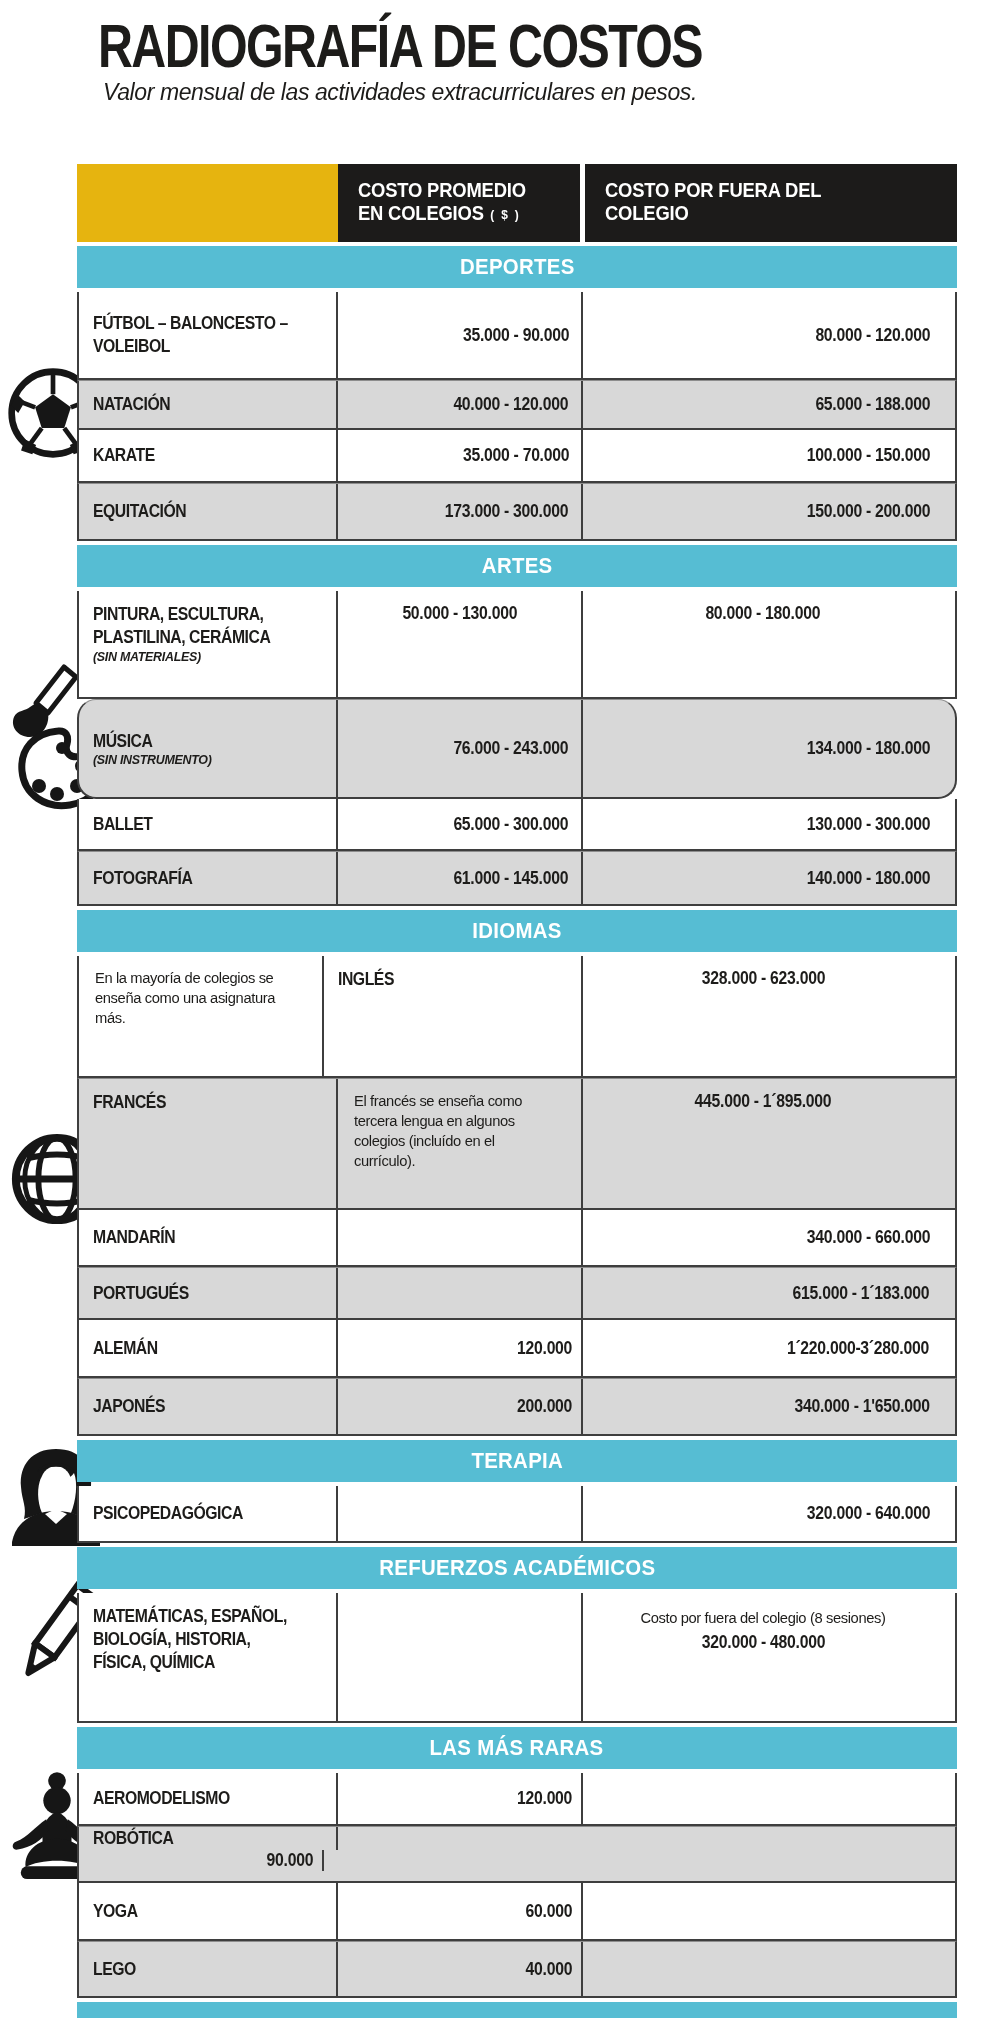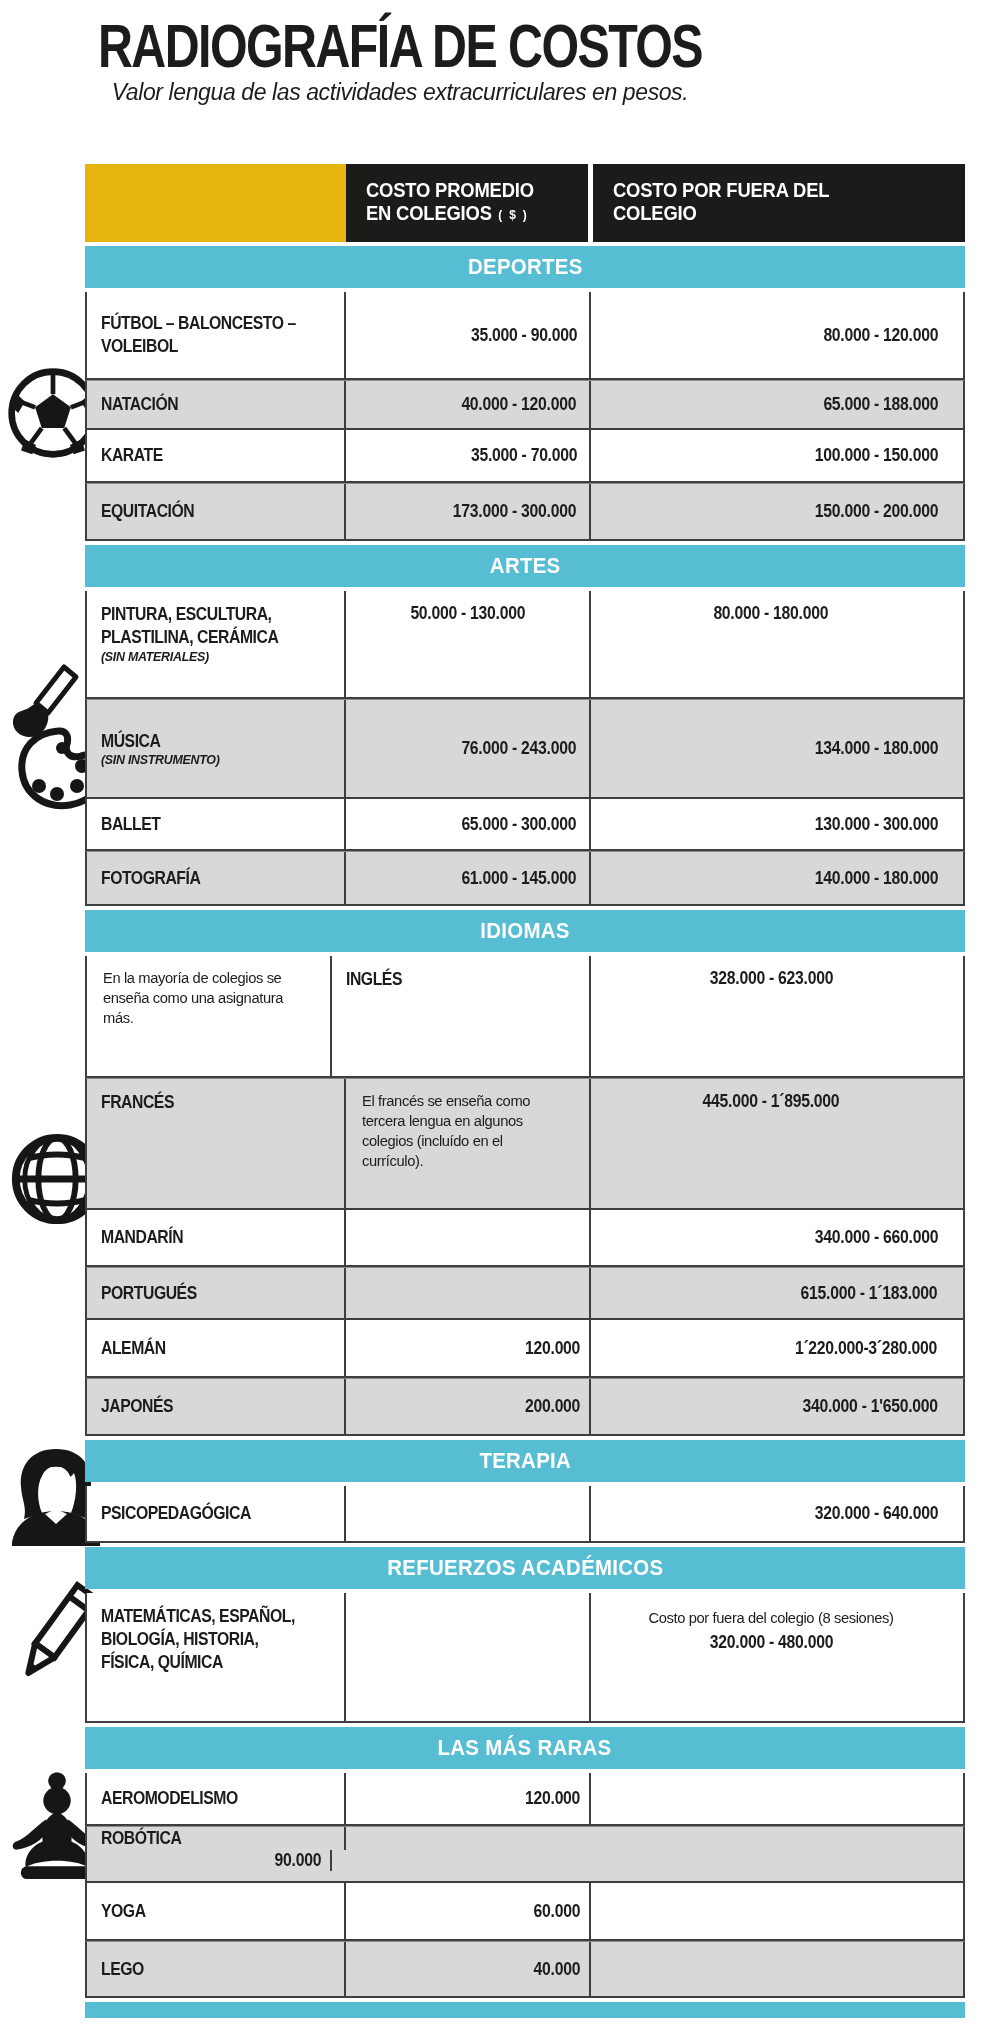--- a/index.html
+++ b/index.html
@@ -9,21 +9,21 @@
     --yellow:#e6b40f; --dark:#1c1b1a; --teal:#56bdd3; --gray:#d8d8d8; --line:#3e3e3e;
   }
   .hdr{width:800px;padding-top:14px;text-align:center}
   .title{font-size:62px;font-weight:bold;letter-spacing:-2px;margin:0;line-height:1.02;
          transform:scaleX(.78);transform-origin:50% 50%;white-space:nowrap}
   .subtitle{font-size:23px;font-style:italic;margin:2px 0 0 0;letter-spacing:-.4px}
 
   .rail .icn{position:absolute}
   .rail svg{width:100%;height:100%;display:block}
 
-  .table{position:absolute;left:85px;top:164px;width:880px}
+  .table{position:absolute;left:77px;top:164px;width:880px}
   .thead{display:flex;height:78px}
   .hc{box-sizing:border-box}
   .hc.dark{background:var(--dark);color:#fff;font-weight:bold;font-size:20px;line-height:1.15;
            padding:15px 0 0 20px;letter-spacing:-.2px}
   .hline{display:block;transform:scaleX(.92);transform-origin:left center;white-space:nowrap}
   .c1{width:261px;background:var(--yellow)}
   .c2{width:247px;border-right:5px solid #fff}
   .c3{width:372px}
   .unit{font-size:13px;letter-spacing:2px;margin-left:7px;vertical-align:1px}
 
@@ -47,21 +47,21 @@
   .desc{font-size:15.5px;line-height:1.3;text-align:left;width:212px;margin-left:10px;letter-spacing:-.4px;
         transform:scaleX(.95);transform-origin:left top}
   .pre{font-size:15.5px;letter-spacing:-.4px;margin:4px 0 5px 0;transform:scaleX(.95)}
   .bottom-bar{height:16px;background:var(--teal);margin-top:4px}
 </style>
 </head>
 <body style="--yellow: #e6b40f; --dark: #1c1b1a; --teal: #56bdd3; --gray: #d8d8d8;">
 
 <header class="hdr">
   <h1 class="title">RADIOGRAFÍA DE COSTOS</h1>
-  <p class="subtitle">Valor lengua de las actividades extracurriculares en pesos.</p>
+  <p class="subtitle">Valor mensual de las actividades extracurriculares en pesos.</p>
 </header>
 
 <aside class="rail">
   <span class="icn" style="left:6px;top:366px;width:94px;height:94px">
     <svg viewBox="0 0 100 100">
       <circle cx="50" cy="50" r="44" fill="none" stroke="#161616" stroke-width="7"></circle>
       <polygon points="50,30 69,44 62,66 38,66 31,44" fill="#161616"></polygon>
       <g stroke="#161616" stroke-width="5">
         <line x1="50" y1="30" x2="50" y2="8"></line>
           <line x1="69" y1="44" x2="90" y2="36"></line>
@@ -193,21 +193,21 @@
         <span class="bar-label">ARTES</span>
       </div>
       <div class="row" style="height: 108px;">
         <div class="rc rc1">
           <span class="nm">PINTURA, ESCULTURA, PLASTILINA, CERÁMICA</span>
           <span class="nt">(SIN MATERIALES)</span>
         </div>
         <div class="rc rc2"><span class="cost">50.000 - 130.000</span></div>
         <div class="rc rc3"><span class="cost">80.000 - 180.000</span></div>
       </div>
-      <div class="row gray vc" style="height: 100px;">
+      <div class="row gray vc" style="height: 100px; border-radius: 19px;">
         <div class="rc rc1">
           <span class="nm">MÚSICA</span>
           <span class="nt">(SIN INSTRUMENTO)</span>
         </div>
         <div class="rc rc2">
           <span class="cost">76.000 - 243.000</span>
         </div>
         <div class="rc rc3">
           <span class="cost">134.000 - 180.000</span>
         </div>

